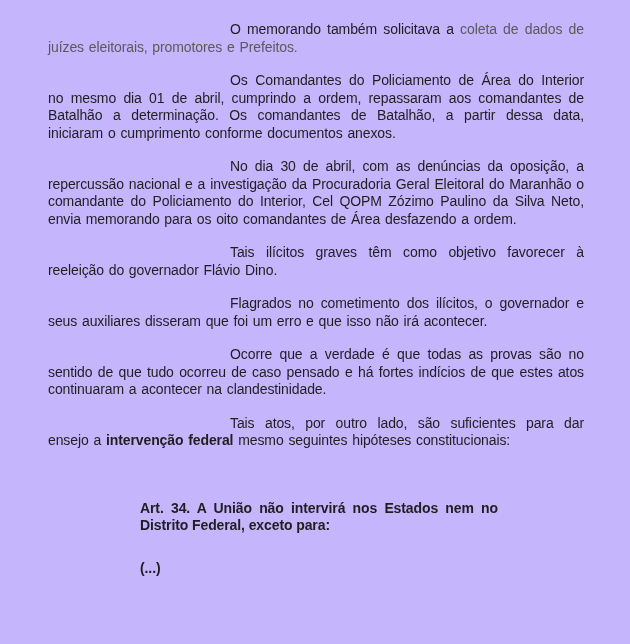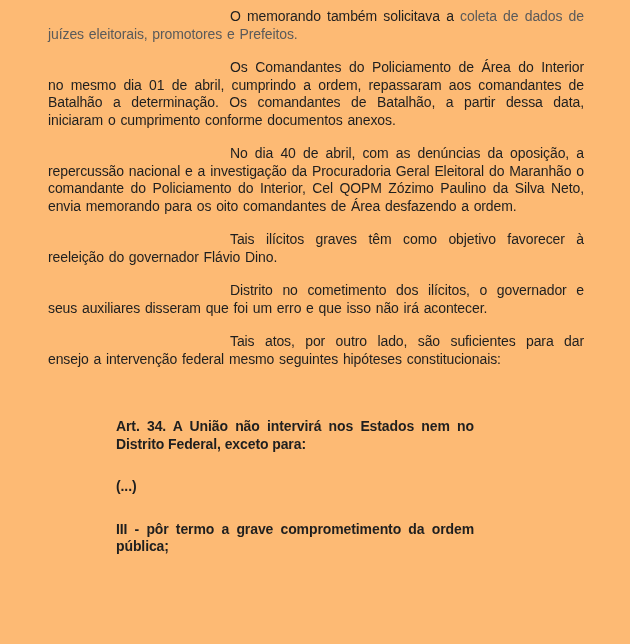--- a/index.html
+++ b/index.html
@@ -10,41 +10,41 @@
   body {
     width: 630px;
     height: 644px;
     overflow: hidden;
     font-family: "Liberation Sans", "DejaVu Sans", sans-serif;
   }
   .page {
     box-sizing: border-box;
     width: 630px;
     height: 644px;
-    padding: 8px 46px 0 48px;
-    background: #fdba74;
+    padding: 21px 46px 0 48px;
+    background: #c4b5fd;
     color: #1f1f1f;
   }
   .para {
     margin: 0 0 16px 0;
     font-size: 14px;
     line-height: 17.5px;
     text-align: justify;
     text-indent: 182px;
     letter-spacing: -0.1px;
     word-spacing: 1px;
   }
   .run-muted {
     color: #5a5a5a;
   }
   .run-bold {
-    font-weight: 400;
+    font-weight: 700;
   }
   .quote-block {
-    margin: 50px 0 0 68px;
+    margin: 50px 0 0 92px;
     width: 358px;
   }
   .quote-para {
     margin: 0 0 25px 0;
     font-size: 14px;
     line-height: 17.5px;
     font-weight: 700;
     text-align: justify;
     letter-spacing: -0.1px;
   }
@@ -54,28 +54,28 @@
 </style>
 </head>
 <body>
 
 <div class="page">
 
   <p class="para"><span>O memorando também solicitava a </span><span class="run-muted">coleta de dados de juízes eleitorais, promotores e Prefeitos.</span></p>
 
   <p class="para"><span>Os Comandantes do Policiamento de Área do Interior no mesmo dia 01 de abril, cumprindo a ordem, repassaram aos comandantes de Batalhão a determinação. Os comandantes de Batalhão, a partir dessa data, iniciaram o cumprimento conforme documentos anexos.</span></p>
 
-  <p class="para"><span>No dia 40 de abril, com as denúncias da oposição, a repercussão nacional e a investigação da Procuradoria Geral Eleitoral do Maranhão o comandante do Policiamento do Interior, Cel QOPM Zózimo Paulino da Silva Neto, envia memorando para os oito comandantes de Área desfazendo a ordem.</span></p>
+  <p class="para"><span>No dia 30 de abril, com as denúncias da oposição, a repercussão nacional e a investigação da Procuradoria Geral Eleitoral do Maranhão o comandante do Policiamento do Interior, Cel QOPM Zózimo Paulino da Silva Neto, envia memorando para os oito comandantes de Área desfazendo a ordem.</span></p>
 
   <p class="para"><span>Tais ilícitos graves têm como objetivo favorecer à reeleição do governador Flávio Dino.</span></p>
 
-  <p class="para"><span>Distrito no cometimento dos ilícitos, o governador e seus auxiliares disseram que foi um erro e que isso não irá acontecer.</span></p>
+  <p class="para"><span>Flagrados no cometimento dos ilícitos, o governador e seus auxiliares disseram que foi um erro e que isso não irá acontecer.</span></p>
 
+  <p class="para"><span>Ocorre que a verdade é que todas as provas são no sentido de que tudo ocorreu de caso pensado e há fortes indícios de que estes atos continuaram a acontecer na clandestinidade.</span></p>
 
   <p class="para"><span>Tais atos, por outro lado, são suficientes para dar ensejo a </span><span class="run-bold">intervenção federal</span><span> mesmo seguintes hipóteses constitucionais:</span></p>
 
   <div class="quote-block">
     <p class="quote-para">Art. 34. A União não intervirá nos Estados nem no Distrito Federal, exceto para:</p>
     <p class="quote-para">(...)</p>
-    <p class="quote-para">III - pôr termo a grave comprometimento da ordem pública;</p>
   </div>
 
 </div>
 
 </body></html>

